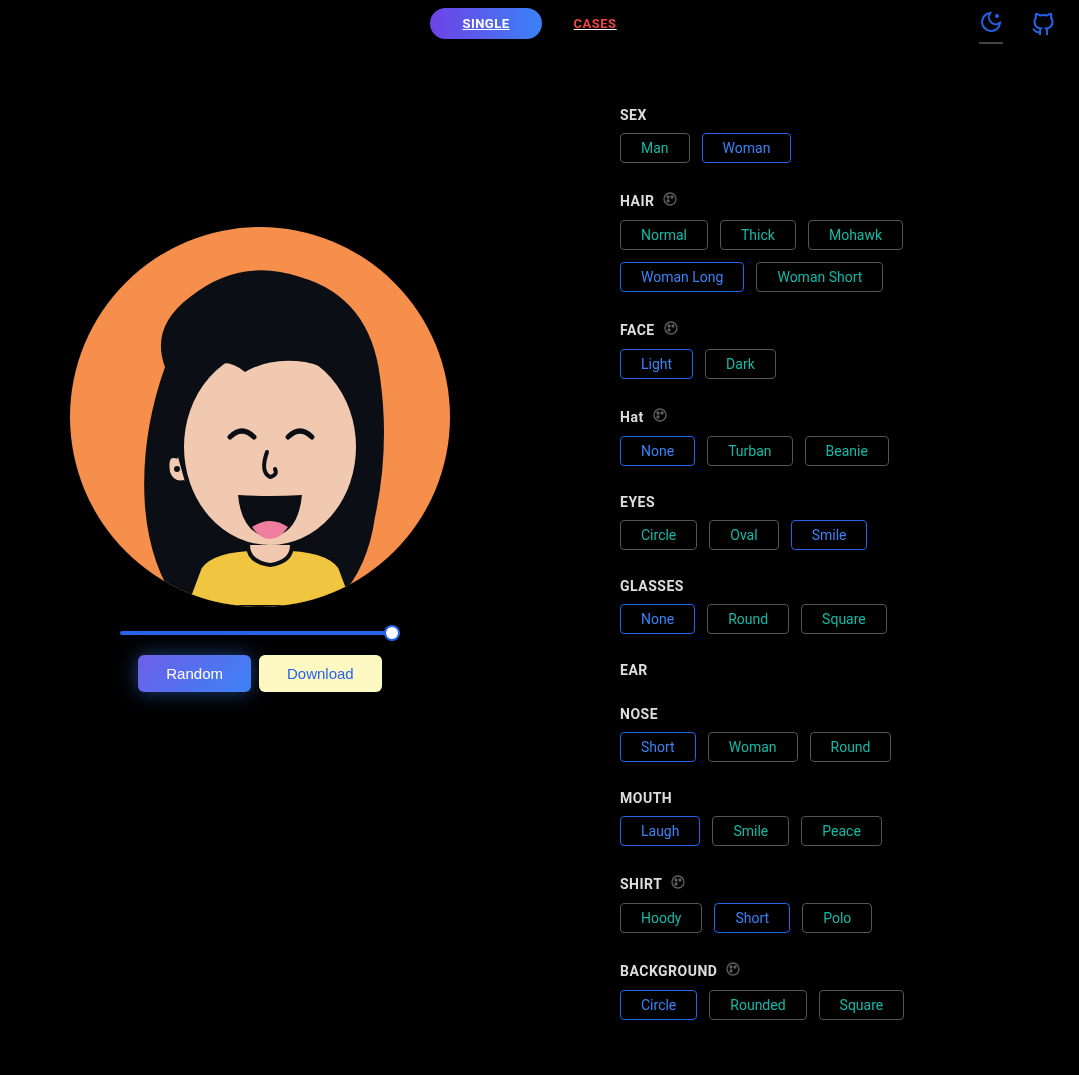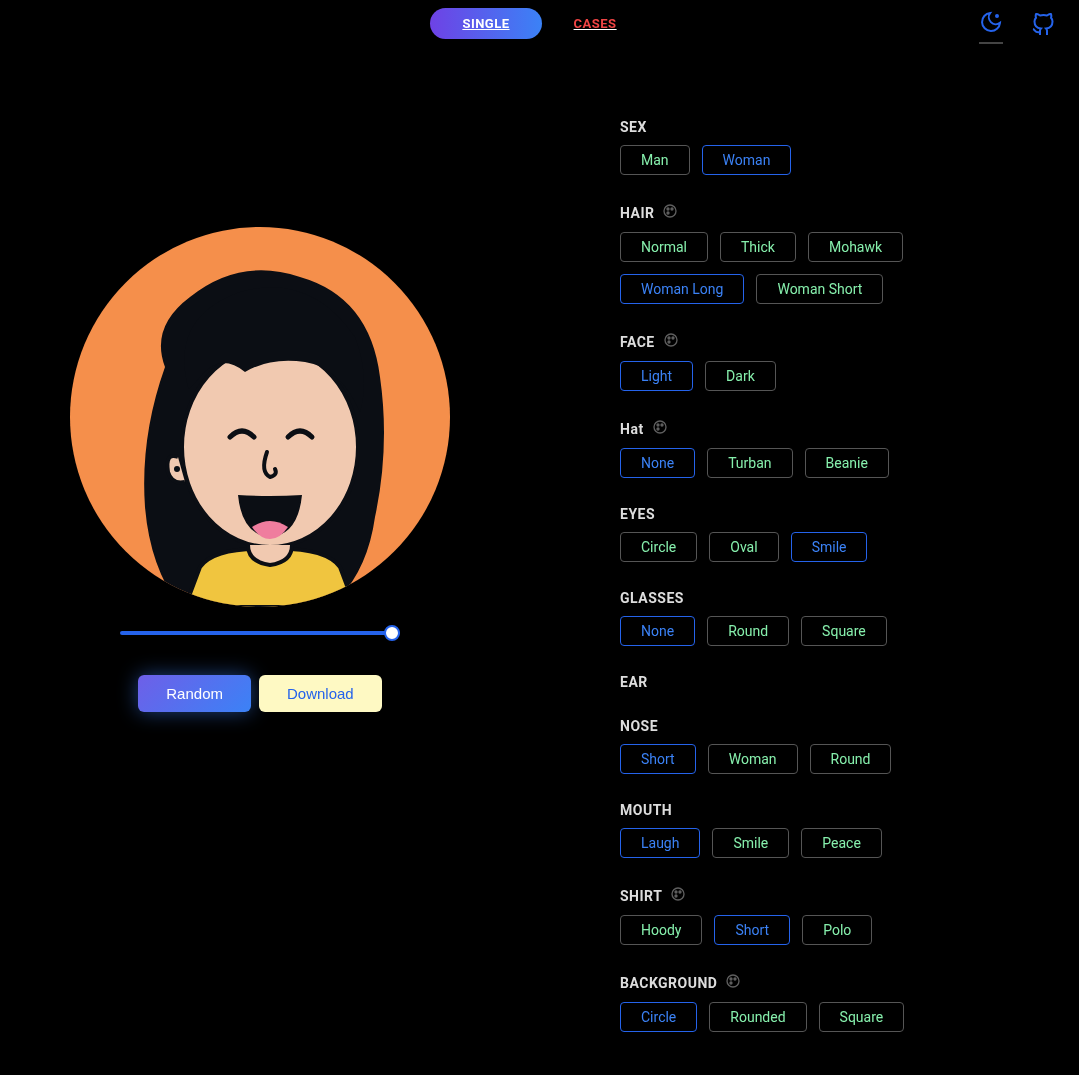--- a/index.html
+++ b/index.html
@@ -98,21 +98,21 @@
       top: -6px;
       width: 16px;
       height: 16px;
       background: #fff;
       border: 2px solid #2563eb;
       border-radius: 50%;
     }
     .buttons {
       display: flex;
       gap: 8px;
-      margin-top: 40px;
+      margin-top: 20px;
       border-radius: 13px;
     }
     .btn {
       padding: 10px 28px;
       font-size: 15px;
       font-weight: 500;
       border-radius: 6px;
       cursor: pointer;
       border: none;
     }
@@ -124,21 +124,20 @@
     .btn-download {
       background: #fef9c3;
       color: #2563eb;
     }
     .right-panel {
       flex: 1;
       padding-left: 60px;
     }
     .section {
       margin-bottom: 28px;
-      margin-top: 12px;
     }
     .section-title {
       font-size: 14px;
       font-weight: 700;
       letter-spacing: 0.5px;
       color: #ddd;
       margin-bottom: 10px;
       display: flex;
       align-items: center;
       gap: 8px;
@@ -152,21 +151,21 @@
       display: flex;
       gap: 12px;
       flex-wrap: wrap;
     }
     .option {
       padding: 6px 20px;
       font-size: 14px;
       border: 1px solid #555;
       border-radius: 4px;
       cursor: pointer;
-      color: #86efac;
+      color: #14b8a6;
       background: transparent;
     }
     .option.selected {
       border-color: #2563eb;
       color: #3b82f6;
     }
   </style>
 </head>
 <body>
 

